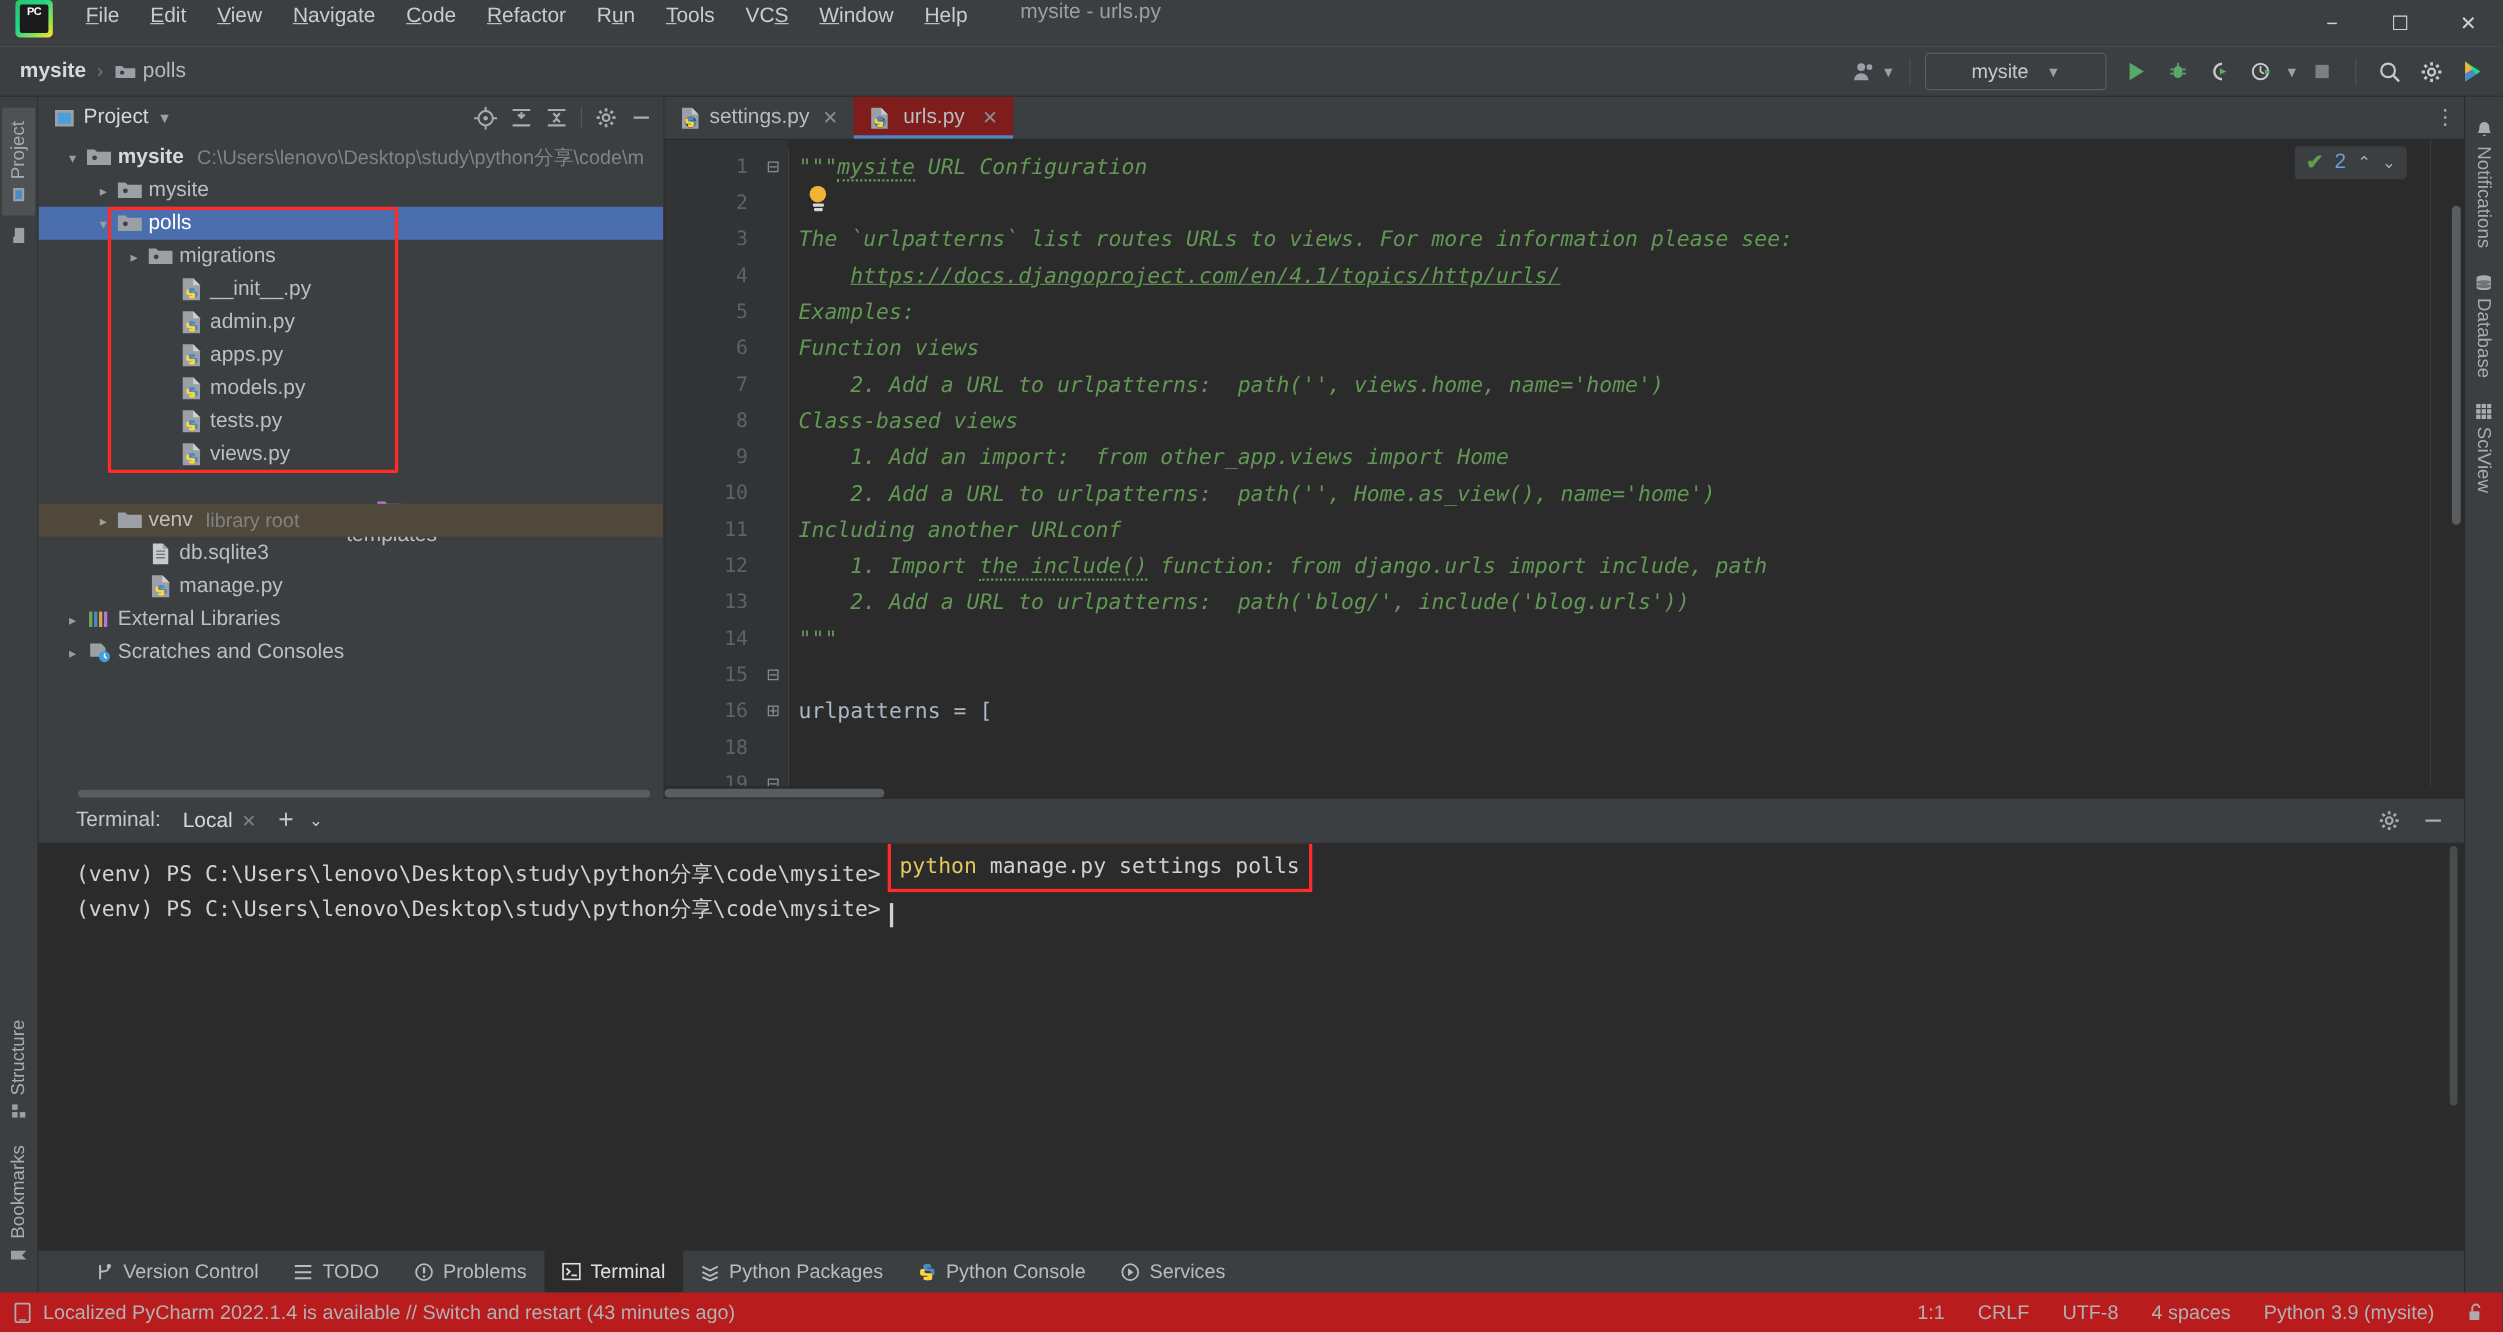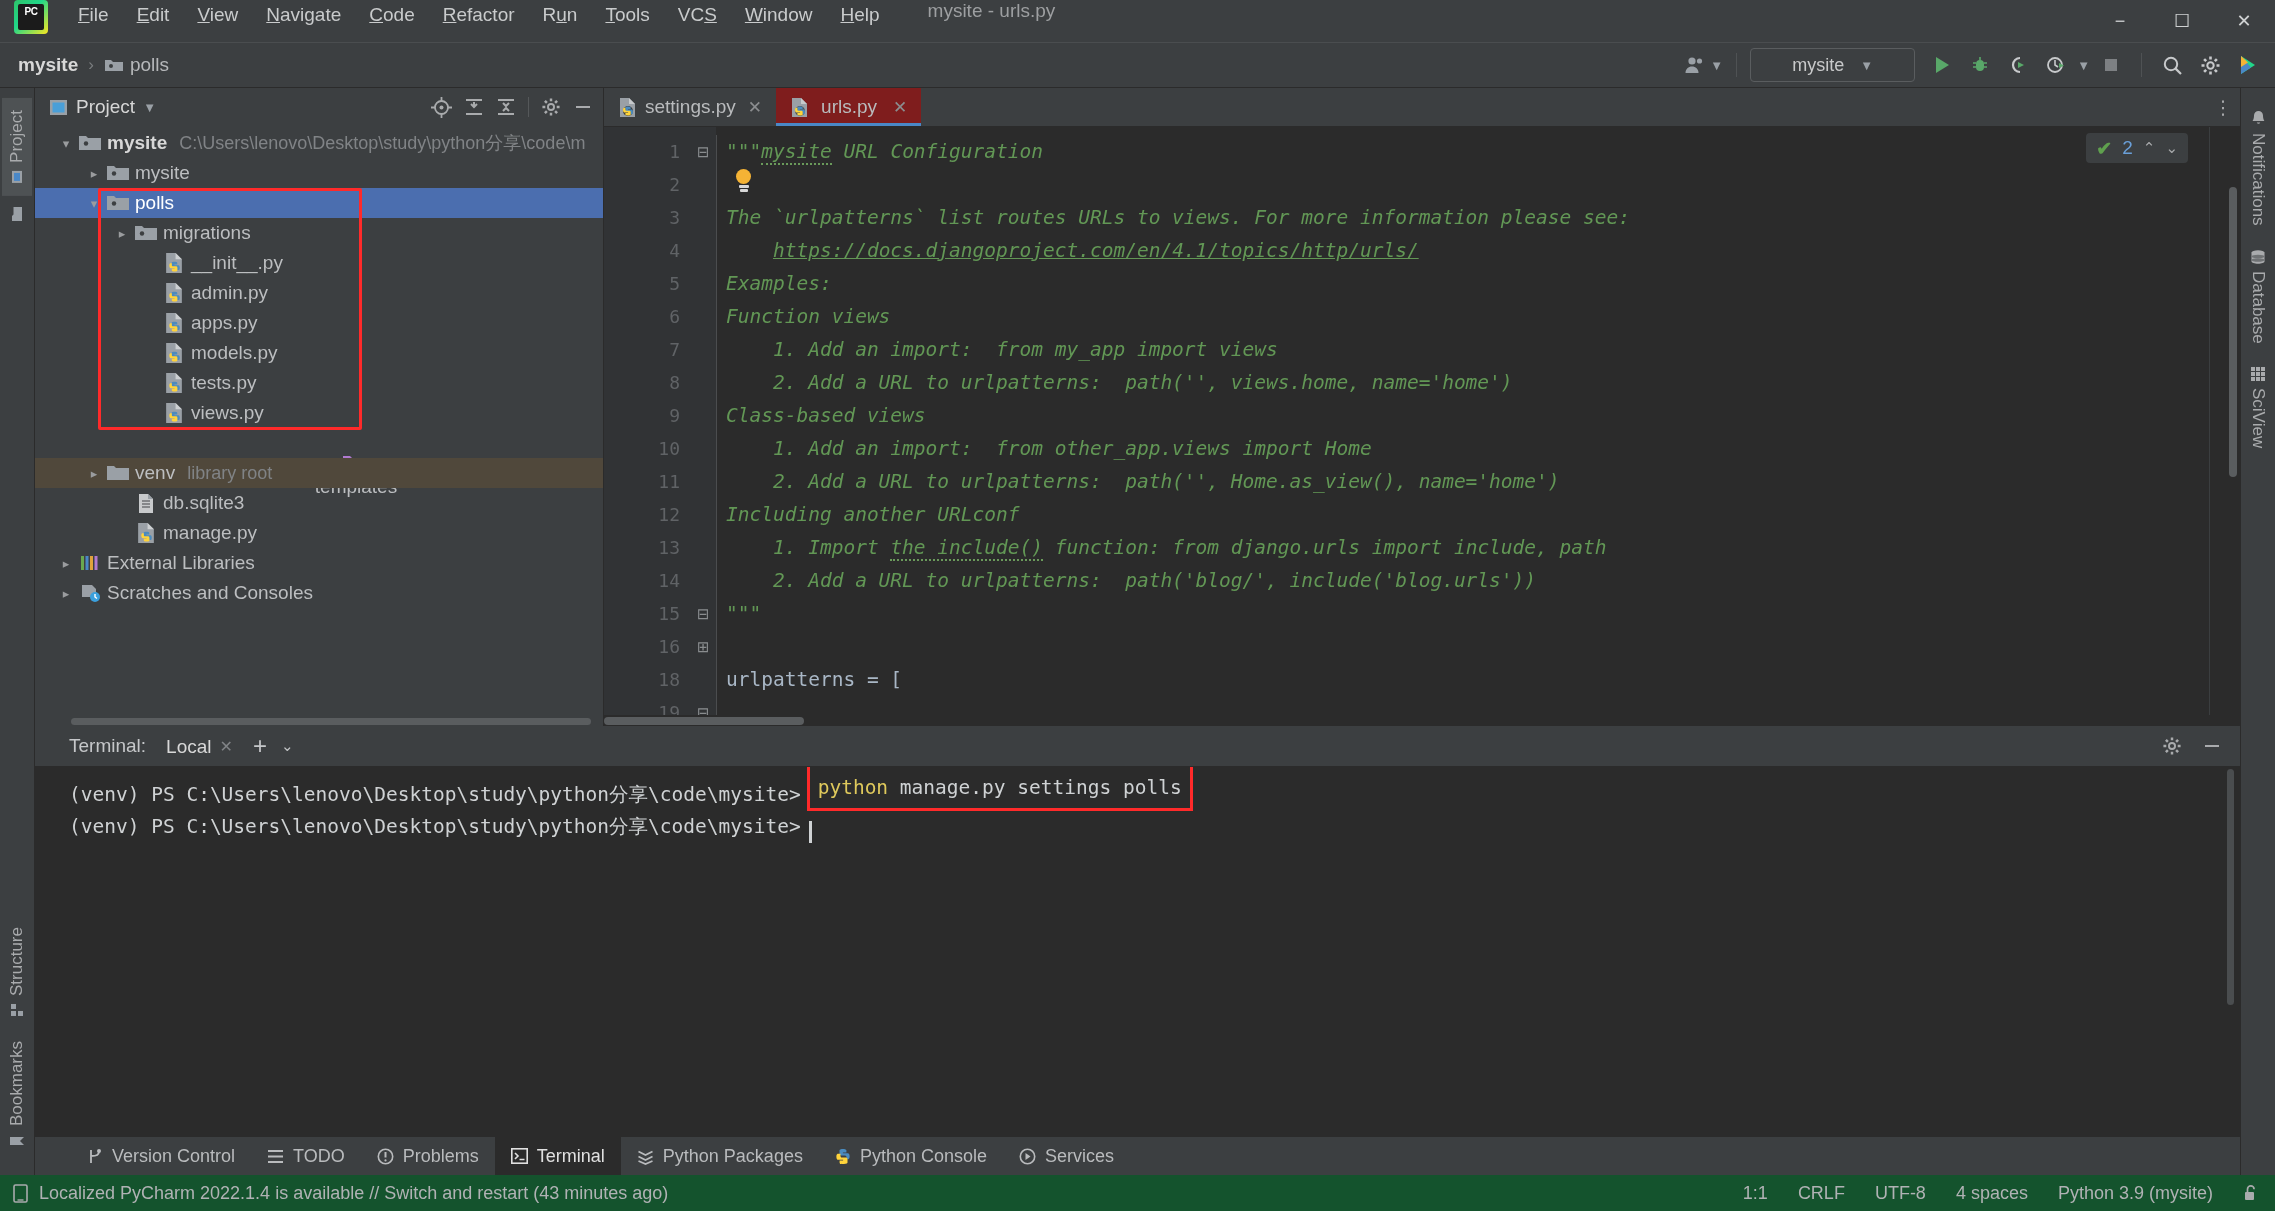--- a/index.html
+++ b/index.html
@@ -234,21 +234,21 @@
     padding-left: 36px; border-top: 1px solid #2b2b2b;
   }
   .bbtn {
     display: flex; align-items: center; gap: 9px; padding: 0 16px;
     font-size: 18px; color: #b9bbbd;
   }
   .bbtn.active { background: #2b2b2b; color: #e0e0e0; }
 
   
   .statusbar {
-    height: 36px; flex: 0 0 36px; background: #14532d; display: flex; align-items: center;
+    height: 36px; flex: 0 0 36px; background: #b91c1c; display: flex; align-items: center;
     padding: 0 16px 0 12px; font-size: 18px; color: #b0b2b4; gap: 10px;
   }
   .statusbar .msg { color: #b0b2b4; }
   .statusbar .right { margin-left: auto; display: flex; align-items: center; gap: 30px; }
 
   .ico { display:inline-block; vertical-align: middle; }
   svg { display:block; }
 </style>
 </head>
 <body>
@@ -720,21 +720,20 @@
                 <div class="glass"></div>
                   <div class="base"></div>
                   <div class="base2"></div>
               </div>
             <div class="cline"><span class="doc">"""</span><span class="doc squiggle">mysite</span><span class="doc"> URL Configuration</span></div>
                 <div class="cline">&nbsp;</div>
                 <div class="cline"><span class="doc">The `urlpatterns` list routes URLs to views. For more information please see:</span></div>
                 <div class="cline"><span class="doc">    </span><span class="lnk">https://docs.djangoproject.com/en/4.1/topics/http/urls/</span></div>
                 <div class="cline"><span class="doc">Examples:</span></div>
                 <div class="cline"><span class="doc">Function views</span></div>
-                <div class="cline"><span class="doc">    1. Add an import:  from my_app import views</span></div>
                 <div class="cline"><span class="doc">    2. Add a URL to urlpatterns:  path('', views.home, name='home')</span></div>
                 <div class="cline"><span class="doc">Class-based views</span></div>
                 <div class="cline"><span class="doc">    1. Add an import:  from other_app.views import Home</span></div>
                 <div class="cline"><span class="doc">    2. Add a URL to urlpatterns:  path('', Home.as_view(), name='home')</span></div>
                 <div class="cline"><span class="doc">Including another URLconf</span></div>
                 <div class="cline"><span class="doc">    1. Import </span><span class="doc squiggle">the include()</span><span class="doc"> function: from django.urls import include, path</span></div>
                 <div class="cline"><span class="doc">    2. Add a URL to urlpatterns:  path('blog/', include('blog.urls'))</span></div>
                 <div class="cline"><span class="doc">"""</span></div>
                 <div class="cline">&nbsp;</div>
                 <div class="cline"><span class="id">urlpatterns = [</span></div>

